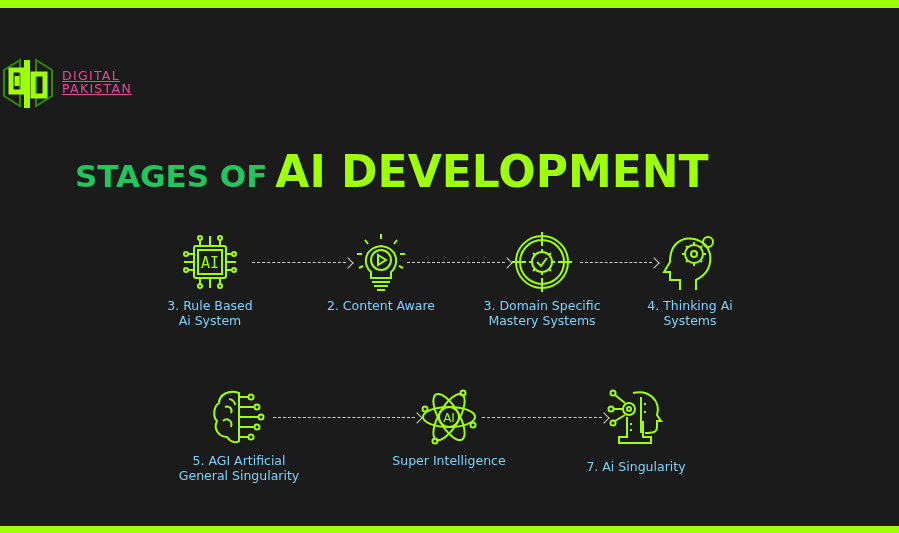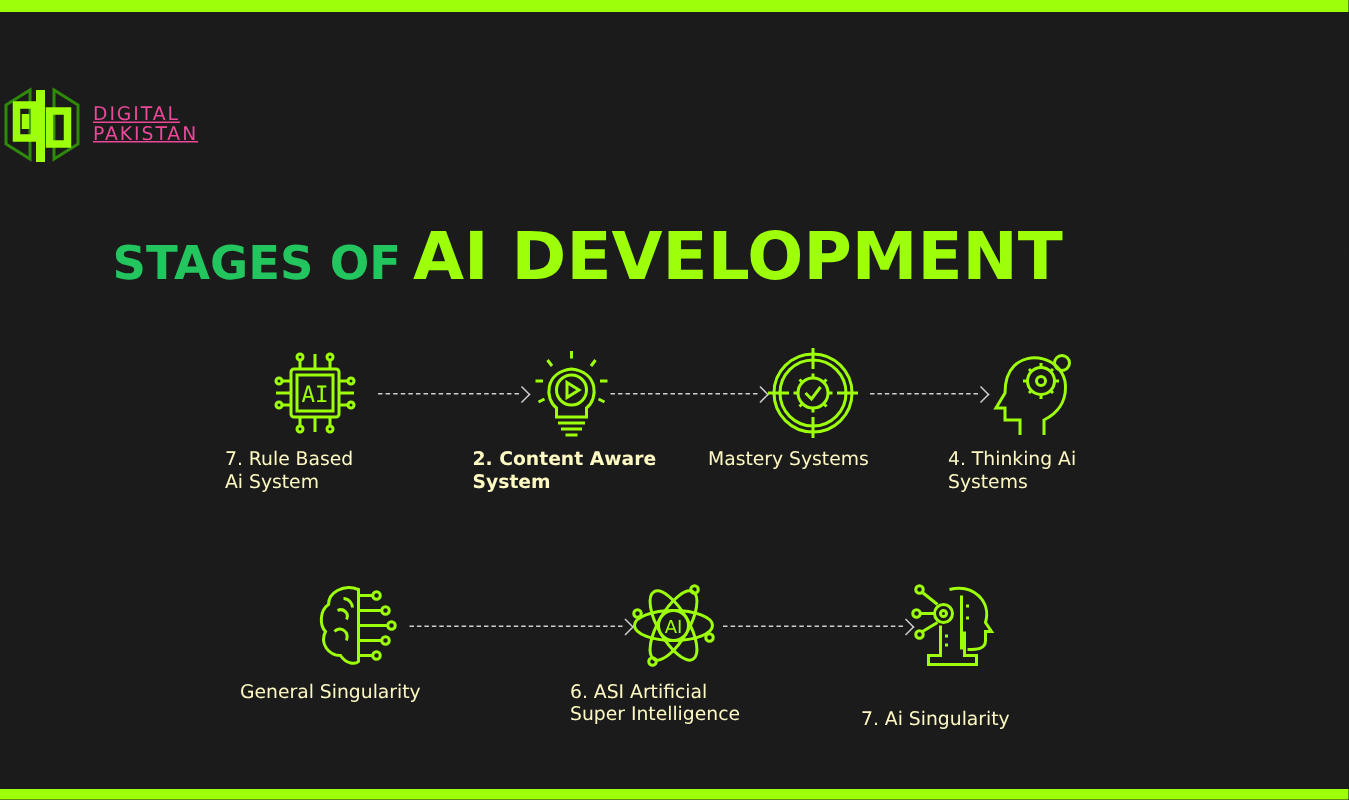--- a/index.html
+++ b/index.html
@@ -5,21 +5,21 @@
   html, body { margin:0; padding:0; }
   body { width:899px; height:533px; background:#1b1b1b; position:relative; overflow:hidden; font-family:"DejaVu Sans", sans-serif; }
   .bar-top { position:absolute; left:0; top:0; width:899px; height:8px; background:#9dff0a; }
   .bar-bottom { position:absolute; left:0; top:526px; width:899px; height:7px; background:#9dff0a; }
   .logo { position:absolute; left:0; top:56px; width:56px; height:54px; }
   .brand { position:absolute; left:62px; top:69px; color:#ec4899; font-size:12.5px; line-height:13px; letter-spacing:1.3px;text-decoration:underline; }
   .brand span { display:block; }
   .title { position:absolute; left:75px; top:146px; white-space:nowrap; font-family:"DejaVu Sans", sans-serif; font-weight:bold; }
   .title .w { color:#22c55e; font-size:31px; letter-spacing:0px; vertical-align:baseline; }
   .title .g { color:#9dff0a; font-size:44px; letter-spacing:0px; margin-left:8px; vertical-align:baseline; }
-  .stage { position:absolute; text-align:left; color:#fef9c3; font-size:12.5px; line-height:15px; }
+  .stage { position:absolute; text-align:center; color:#7dd3fc; font-size:12.5px; line-height:15px; }
   .stage .icon { position:absolute; }
   .stage .label { position:absolute; left:0; width:100%; white-space:nowrap; }
   .arrow { position:absolute; height:10px; }
   .arrow .line { position:absolute; left:0; right:6px; top:4px; border-top:1.2px dashed #cfcfcf; }
   .arrow .head { position:absolute; right:0; top:0; width:7px; height:7px; border-top:1.4px solid #cfcfcf; border-right:1.4px solid #cfcfcf; transform:rotate(45deg); transform-origin:center; top:1px; }
   svg { display:block; }
 </style>
 </head>
 <body>
 
@@ -55,63 +55,63 @@
         <circle cx="40" cy="6" r="2"></circle>
         <circle cx="20" cy="54" r="2"></circle>
         <circle cx="40" cy="54" r="2"></circle>
       <circle cx="6" cy="22" r="2"></circle>
         <circle cx="6" cy="38" r="2"></circle>
         <circle cx="54" cy="22" r="2"></circle>
         <circle cx="54" cy="38" r="2"></circle>
     </svg>
   </div>
   <div class="label" style="top:66px;">
-    <div>7. Rule Based</div>
+    <div>3. Rule Based</div>
     <div>Ai System</div>
   </div>
 </div>
 
 <div class="arrow" style="left:252px; top:258px; width:100px;">
     <div class="line"></div>
     <div class="head"></div>
   </div>
 
 <div class="stage" style="left:315px; top:232px; width:132px; height:100px;">
   <div class="icon" style="left:36px; top:0;">
     <svg width="60" height="60" viewBox="0 0 60 60" fill="none" stroke="#9dff0a" stroke-width="2">
       <path d="M30,2 V7 M14,8 L17,12 M46,8 L43,12 M6,22 H11 M49,22 H54 M8,36 L12,34 M52,36 L48,34"></path>
       <path d="M20,40 C12,34 12,16 30,14 C48,16 48,34 40,40 V46 H20 Z"></path>
       <circle cx="30" cy="28" r="10"></circle>
       <path d="M27,23 L35,28 L27,33 Z"></path>
       <path d="M21,50 H39 M23,54 H37 M26,58 H34"></path>
     </svg>
   </div>
-  <div class="label" style="top:66px;font-weight:bold;">
+  <div class="label" style="top:66px;">
     <div>2. Content Aware</div>
-    <div>System</div>
   </div>
 </div>
 
 <div class="arrow" style="left:407px; top:258px; width:104px;">
     <div class="line"></div>
     <div class="head"></div>
   </div>
 
 <div class="stage" style="left:472px; top:232px; width:140px; height:100px;">
   <div class="icon" style="left:40px; top:0;">
     <svg width="60" height="60" viewBox="0 0 60 60" fill="none" stroke="#9dff0a" stroke-width="2">
       <circle cx="30" cy="30" r="26"></circle>
       <circle cx="30" cy="30" r="22"></circle>
       <path d="M30,0 V14 M30,46 V60 M0,30 H14 M46,30 H60"></path>
       <circle cx="30" cy="30" r="10"></circle>
       <path d="M30,17 V20 M30,40 V43 M17,30 H20 M40,30 H43 M21,21 L23,23 M39,21 L37,23 M21,39 L23,37 M39,39 L37,37"></path>
       <path d="M25,30 L29,34 L35,26"></path>
     </svg>
   </div>
   <div class="label" style="top:66px;">
+    <div>3. Domain Specific</div>
     <div>Mastery Systems</div>
   </div>
 </div>
 
 <div class="arrow" style="left:580px; top:258px; width:78px;">
     <div class="line"></div>
     <div class="head"></div>
   </div>
 
 <div class="stage" style="left:632px; top:232px; width:116px; height:100px;">
@@ -137,20 +137,21 @@
       <path d="M16,20 C20,18 24,22 22,26 M14,34 C18,30 24,34 22,40 M20,12 C24,12 26,16 26,18"></path>
       <path d="M30,10 H40 M30,20 H46 M30,30 H50 M30,40 H46 M30,50 H40"></path>
       <circle cx="42" cy="10" r="2.5"></circle>
         <circle cx="48" cy="20" r="2.5"></circle>
         <circle cx="52" cy="30" r="2.5"></circle>
         <circle cx="48" cy="40" r="2.5"></circle>
         <circle cx="42" cy="50" r="2.5"></circle>
     </svg>
   </div>
   <div class="label" style="top:66px;">
+    <div>5. AGI Artificial</div>
     <div>General Singularity</div>
   </div>
 </div>
 
 <div class="arrow" style="left:273px; top:413px; width:148px;">
     <div class="line"></div>
     <div class="head"></div>
   </div>
 
 <div class="stage" style="left:380px; top:387px; width:138px; height:100px;">
@@ -161,21 +162,20 @@
       <ellipse cx="30" cy="30" rx="26" ry="10" transform="rotate(-60 30 30)"></ellipse>
       <circle cx="30" cy="30" r="10" fill="#1b1b1b"></circle>
       <text x="30" y="35" text-anchor="middle" font-size="12" font-family="DejaVu Sans, sans-serif" fill="#9dff0a" stroke="none">AI</text>
       <circle cx="6" cy="22" r="2.5"></circle>
         <circle cx="54" cy="38" r="2.5"></circle>
         <circle cx="44" cy="6" r="2.5"></circle>
         <circle cx="16" cy="54" r="2.5"></circle>
     </svg>
   </div>
   <div class="label" style="top:66px;">
-    <div>6. ASI Artificial</div>
     <div>Super Intelligence</div>
   </div>
 </div>
 
 <div class="arrow" style="left:482px; top:413px; width:126px;">
     <div class="line"></div>
     <div class="head"></div>
   </div>
 
 <div class="stage" style="left:574px; top:387px; width:124px; height:100px;">
@@ -186,16 +186,16 @@
       <circle cx="24" cy="22" r="6"></circle>
         <circle cx="24" cy="22" r="2"></circle>
       <path d="M18,22 H8 M20,16 L10,8 M20,28 L10,34"></path>
       <circle cx="6" cy="22" r="2.5"></circle>
         <circle cx="8" cy="6" r="2.5"></circle>
         <circle cx="8" cy="36" r="2.5"></circle>
       <path d="M22,30 V50 H14 V56 H46 V50 H38 V34"></path>
       <path d="M26,36 V38 M26,42 V44"></path>
     </svg>
   </div>
-  <div class="label" style="top:72px;margin-top:12px;">
+  <div class="label" style="top:72px;">
     <div>7. Ai Singularity</div>
   </div>
 </div>
 
 </body></html>

